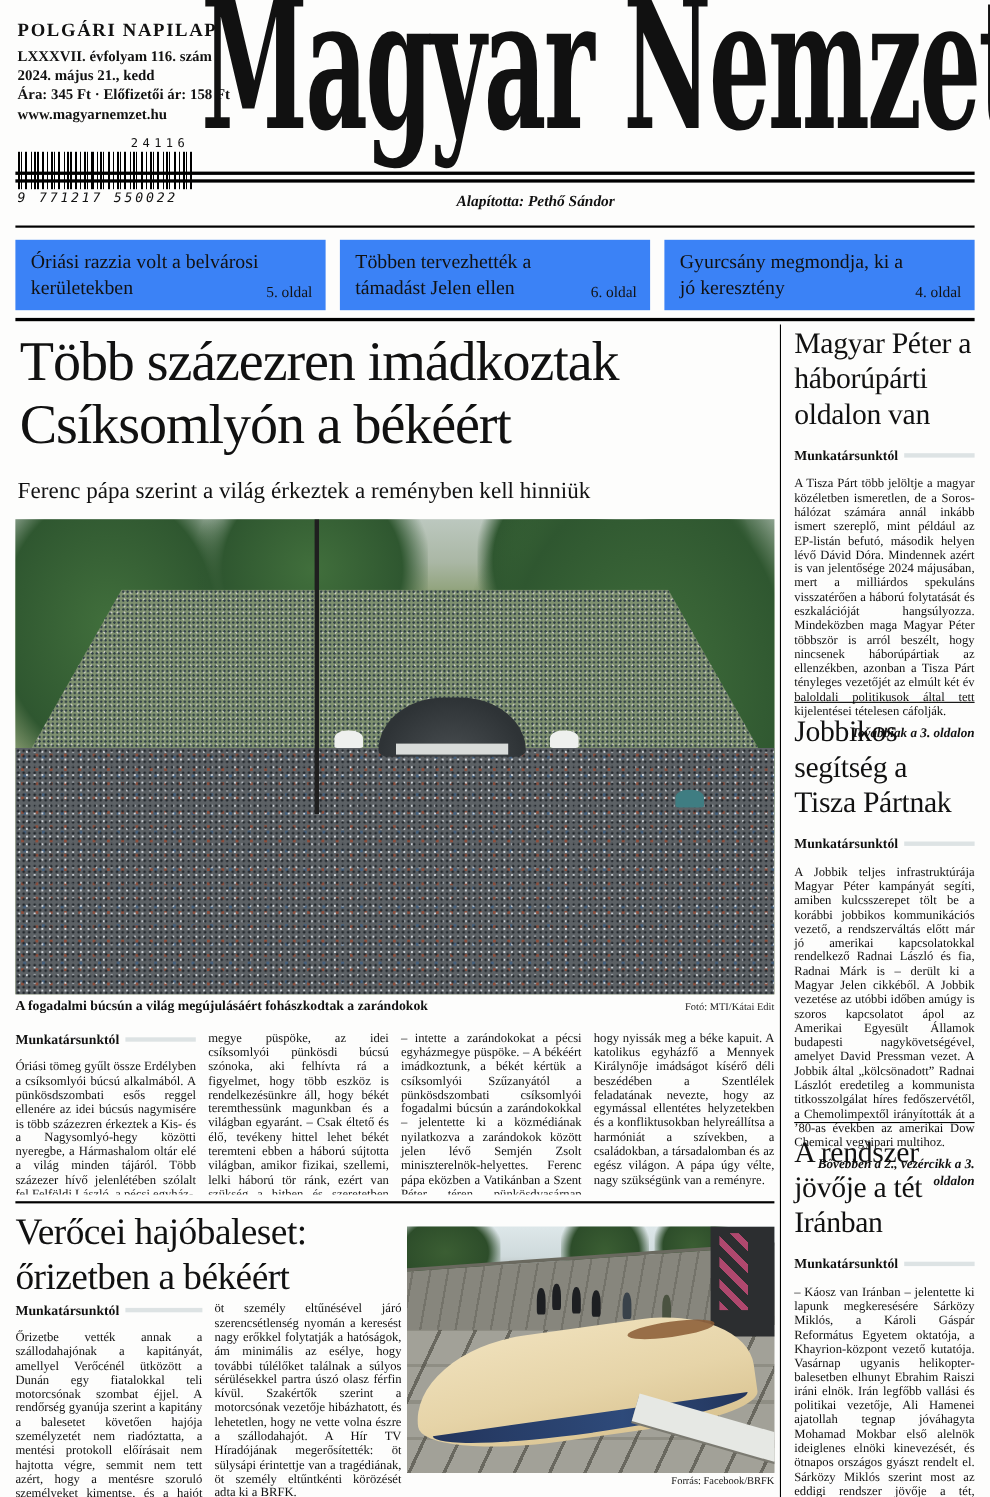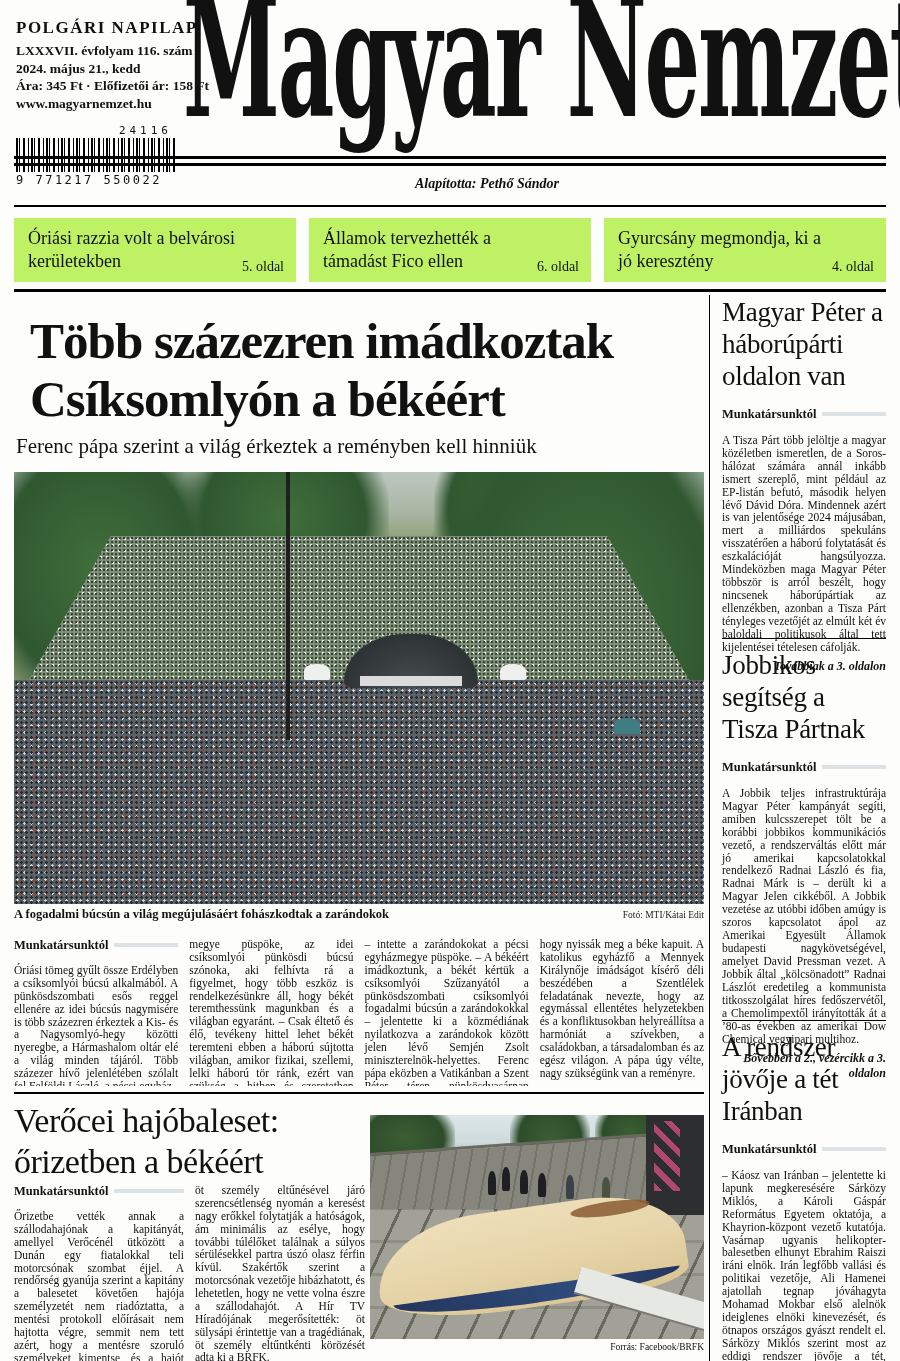--- a/index.html
+++ b/index.html
@@ -9,34 +9,34 @@
     font-family:"Liberation Serif","DejaVu Serif",serif;
   }
   
   .pub-info { position:absolute; left:16px; top:18px; width:200px; }
   .pub-name { font-size:17px; font-weight:bold; letter-spacing:1.5px; margin-bottom:4px; }
   .pub-line { font-size:13.5px; font-weight:bold; line-height:17.5px; }
   .barcode-wrap { position:absolute; left:16px; top:100px; width:160px; }
   .barcode-top { text-align:right; font-family:"DejaVu Sans Mono",monospace; font-size:11px; letter-spacing:4px; padding-right:4px;margin-top:24px; }
   .barcode-bars { height:34px; margin-top:1px;
     background:repeating-linear-gradient(90deg,#000 0 2px,#fff 2px 3px,#000 3px 4px,#fff 4px 7px,#000 7px 9px,#fff 9px 12px,#000 12px 13px,#fff 13px 15px); }
-  .barcode-num { font-family:"DejaVu Sans Mono",monospace; font-size:12px; letter-spacing:2.5px; margin-top:1px; }
+  .barcode-num { font-family:"DejaVu Sans Mono",monospace; font-size:12px; letter-spacing:2.5px; margin-top:1px;font-style:italic; }
   .masthead {
     position:absolute; left:183px; top:-36px; z-index:3; white-space:nowrap;
     font-family:"DejaVu Serif","Liberation Serif",serif; font-weight:bold;
     font-size:165px; line-height:1.15; letter-spacing:-4px;
     transform:scaleX(0.53); transform-origin:left top;
   }
   .rule-double { position:absolute; left:14px; top:156px; width:872px; height:4px;
     border-top:3px solid #000; border-bottom:3px solid #000; z-index:1; }
   .founder { position:absolute; left:415px; top:176px; z-index:2; font-size:14px; font-weight:bold; font-style:italic;text-align:center; }
   .rule-header { position:absolute; left:14px; top:205px; width:872px; border-top:2px solid #000; }
   
   .teaser-row { position:absolute; left:14px; top:218px; width:872px; display:flex; gap:13px; }
-  .teaser { flex:1; background:#bef264; height:64px; padding:9px 12px 7px 14px; box-sizing:border-box;
+  .teaser { flex:1; background:#3b82f6; height:64px; padding:9px 12px 7px 14px; box-sizing:border-box;
     display:flex; justify-content:space-between; }
   .teaser-title { font-size:18px; line-height:1.3; width:208px; }
   .teaser-page { font-size:14px; align-self:flex-end; white-space:nowrap; }
   .rule-thick { position:absolute; left:14px; top:289px; width:872px; border-top:3px solid #000; }
   
   .headline { position:absolute; left:14px; top:296px; width:696px; font-weight:bold;
     font-size:51px; line-height:1.14; letter-spacing:-1px; }
   .subhead { position:absolute; left:16px; top:434px; width:690px; font-size:21px; }
   .photo-main { position:absolute; left:14px; top:472px; width:690px; height:432px; overflow:hidden;
     background:linear-gradient(180deg,#bcc8bf 0%,#aab7a5 9%,#8da076 16%,#87986f 100%); }
@@ -140,31 +140,31 @@
   <div class="masthead">Magyar Nemzet</div>
   <div class="founder">Alapította: Pethő Sándor</div>
   <div class="rule-header"></div>
 
   <div class="teaser-row">
     <div class="teaser">
       <div class="teaser-title">Óriási razzia volt a belvárosi kerületekben</div>
       <div class="teaser-page">5. oldal</div>
     </div>
     <div class="teaser">
-      <div class="teaser-title">Államok tervezhették a támadást Fico ellen</div>
+      <div class="teaser-title">Többen tervezhették a támadást Jelen ellen</div>
       <div class="teaser-page">6. oldal</div>
     </div>
     <div class="teaser">
       <div class="teaser-title">Gyurcsány megmondja, ki a jó keresztény</div>
       <div class="teaser-page">4. oldal</div>
     </div>
   </div>
   <div class="rule-thick"></div>
 
-  <h1 class="headline" style="margin:16px; font-weight:bold;">Több százezren imádkoztak Csíksomlyón a békéért</h1>
+  <h1 class="headline" style="margin:4px; font-weight:normal;">Több százezren imádkoztak Csíksomlyón a békéért</h1>
   <div class="subhead">Ferenc pápa szerint a világ érkeztek a reményben kell hinniük</div>
 
   <div class="photo-main">
     <div class="tree t1"></div>
     <div class="tree t2"></div>
     <div class="tree t4"></div>
     <div class="tree t5"></div>
     <div class="tree t3"></div>
     <div class="hillcrowd"></div>
     <div class="forecrowd"></div>

